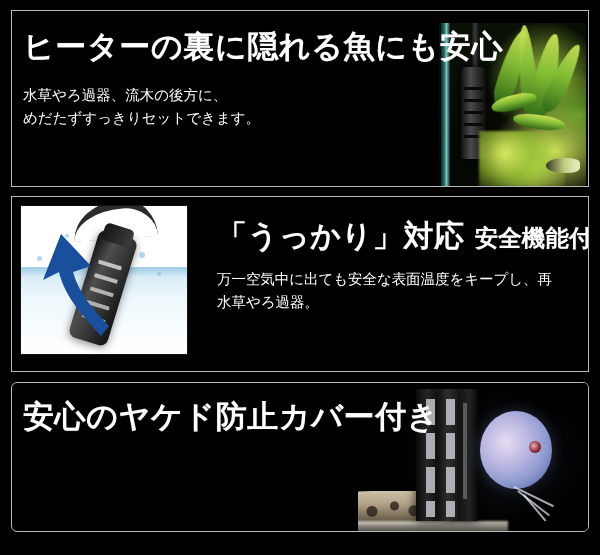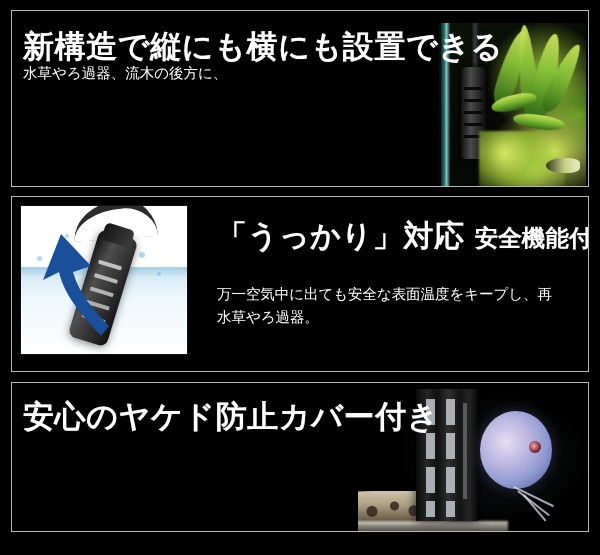--- a/index.html
+++ b/index.html
@@ -28,21 +28,21 @@
     position: absolute;
     left: 11px;
     width: 578px;
     box-sizing: border-box;
     border: 1px solid #b9b9b9;
     background: #000000;
     overflow: hidden;
   }
   .panel-1 { top: 10px;  height: 177px; }
   .panel-2 { top: 196px; height: 176px; }
-  .panel-3 { top: 382px; height: 150px; }
+  .panel-3 { top: 382px; height: 150px; border-radius: 6px; }
 
   .panel-text {
     position: absolute;
     z-index: 3;
   }
   .headline {
     font-weight: 700;
     letter-spacing: 0.02em;
     white-space: nowrap;
     text-shadow: 0 0 1px rgba(255,255,255,0.35);
@@ -56,21 +56,21 @@
     font-size: 14.5px;
     line-height: 1.62;
     font-weight: 500;
     white-space: nowrap;
   }
   .body-copy .ln { display: block; }
 
   
   .p1-text { left: 11px; top: 20px; }
   .p1-head { font-size: 31px; line-height: 1; }
-  .p1-body { }
+  .p1-body { margin-top: 22px; }
 
   .p1-photo {
     position: absolute;
     right: 0px;
     top: 0px;
     width: 168px;
     height: 176px;
     background: #000;
     z-index: 1;
     overflow: hidden;
@@ -194,21 +194,21 @@
     position:absolute; left:4px; top:-8px; width:30px; height:18px;
     background: linear-gradient(100deg,#151515,#3d3d3d);
     border-radius:5px;
   }
   .p2-arrow {
     position: absolute; left: 18px; top: 26px; width: 78px; height: 106px;
     z-index: 2;
   }
   .p2-text { left: 205px; top: 24px; }
   .p2-head { font-size: 30px; line-height: 1; }
-  .p2-body { margin-top: 32px; }
+  .p2-body { margin-top: 17px; }
   .p2-body .ln { letter-spacing: -0.004em; }
 
   
   .p3-text { left: 11px; top: 18px; }
   .p3-head { font-size: 31px; line-height: 1; }
   .p3-body { margin-top: 23px; }
 
   .p3-photo {
     position: absolute; right: 0; top: 0; width: 230px; height: 160px;
     z-index: 1; overflow: hidden;
@@ -293,24 +293,25 @@
         <div class="leaf l4"></div>
         <div class="leaf l5"></div>
         <div class="leaf l6"></div>
         <div class="moss"></div>
         <div class="fish"></div>
       </div>
     </div>
 
     <div class="panel-text p1-text">
       <div class="headline p1-head">
-        <span>新構造で縦にも横にも設置できる</span>
+        <span>ヒーターの裏に隠れる魚にも安心</span>
       </div>
       <div class="body-copy p1-body">
         <span class="ln">水草やろ過器、流木の後方に、</span>
+        <span class="ln">めだたずすっきりセットできます。</span>
       </div>
     </div>
   </section>
 
   <section class="panel panel-2">
 
     <div class="p2-photo" aria-hidden="true">
       <div class="water"></div>
       <div class="surface"></div>
       <div class="droplet d1"></div>

